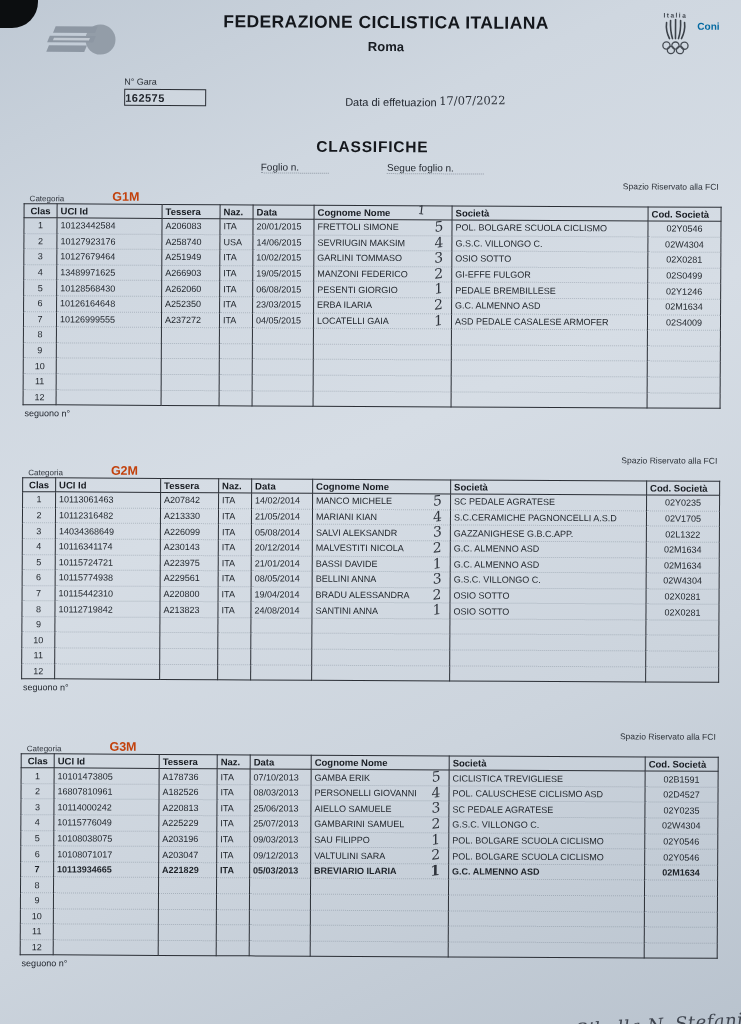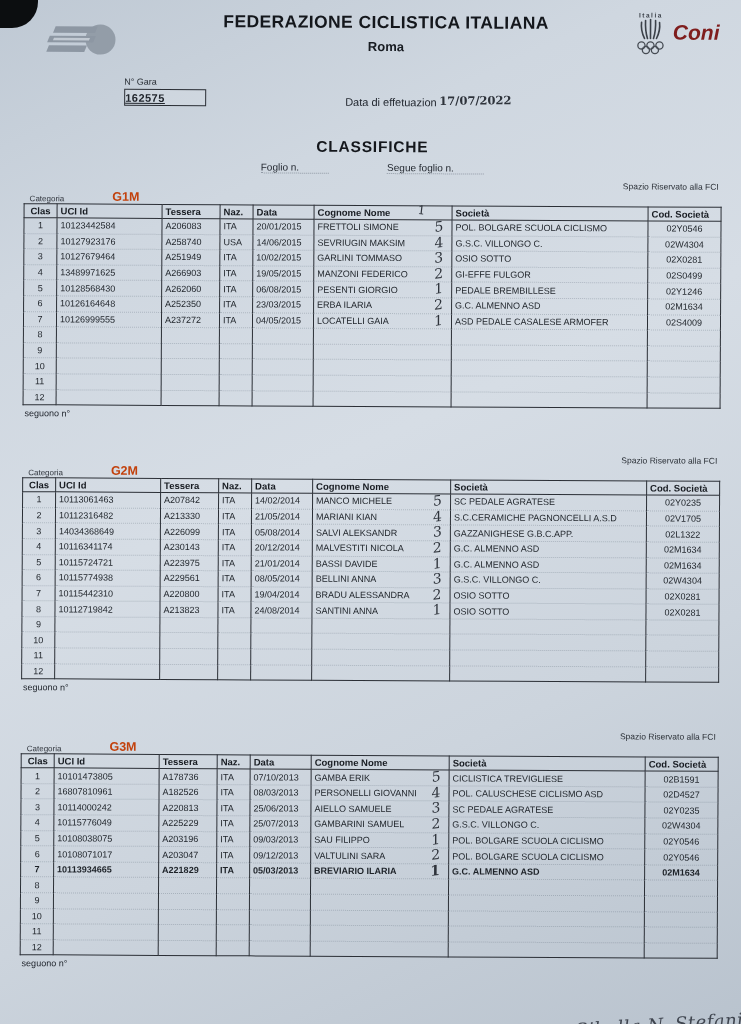--- a/index.html
+++ b/index.html
@@ -13,28 +13,28 @@
   .sheet{position:absolute;inset:0;transform:rotate(.3deg);}
   
   .hdr{display:flex;align-items:flex-start;padding:6px 24px 0 34px;}
   .fci-logo{width:120px;padding-top:10px;}
   .hdr-center{flex:1;text-align:center;}
   .fed-title{font-size:17.5px;font-weight:bold;letter-spacing:.4px;color:#14171c;margin-top:6px;}
   .fed-city{font-size:13px;font-weight:bold;color:#181c22;margin-top:6px;}
   .coni-logo{width:104px;display:flex;justify-content:flex-end;gap:5px;padding-top:4px;}
   .coni-left{display:flex;flex-direction:column;align-items:center;width:34px;}
   .coni-italia{font-size:6.5px;font-weight:bold;letter-spacing:1.5px;color:#3c424a;}
-  .coni-name{font-size:21px;font-weight:bold;color:#7f1d1d;padding-top:9px;font-style:italic;}
+  .coni-name{font-size:10px;font-weight:bold;color:#0369a1;padding-top:9px;}
   
   .gara-row{position:relative;height:52px;margin-top:8px;}
   .gara-block{position:absolute;left:122px;top:2px;width:82px;}
   .gara-label{font-size:9px;color:#2a2f36;}
-  .gara-box{border:1.6px solid #2a2e35;margin-top:2px;padding:1.5px 0;font-size:11px;font-weight:bold;letter-spacing:.5px;background:rgba(255,255,255,.12);text-decoration:underline;}
+  .gara-box{border:1.6px solid #2a2e35;margin-top:2px;padding:1.5px 0;font-size:11px;font-weight:bold;letter-spacing:.5px;background:rgba(255,255,255,.12);}
   .date-label{position:absolute;left:323px;top:20px;font-size:11px;color:#232830;margin-left:20px;}
-  .date-value{position:absolute;left:437px;top:17px;font-size:11.5px;font-weight:bold;transform:rotate(-1deg);color:#14171c;}
+  .date-value{position:absolute;left:437px;top:17px;font-size:11.5px;font-weight:normal;transform:rotate(-1deg);color:#14171c;}
   
   .doc-title{text-align:center;font-size:15.5px;font-weight:bold;letter-spacing:.8px;color:#14171c;margin-top:10px;}
   .foglio-row{display:flex;justify-content:center;gap:58px;font-size:10px;margin-top:6px;color:#232830;}
   .foglio-row span{padding-right:30px;border-bottom:1px dotted rgba(70,80,95,.45);text-align:right;}
   
   .section{margin:0 22px;}
   .sec1{margin-top:6px;} .sec2{margin-top:34px;} .sec3{margin-top:36px;}
   .spazio{text-align:right;font-size:8.5px;color:#2a2f36;padding-right:2px;}
   .cat-row{font-size:8px;color:#30353d;margin:1px 0 1px 6px;height:13px;}
   .cat-name{font-size:12.5px;font-weight:bold;color:#c2410c;margin-left:48px;vertical-align:bottom;}

